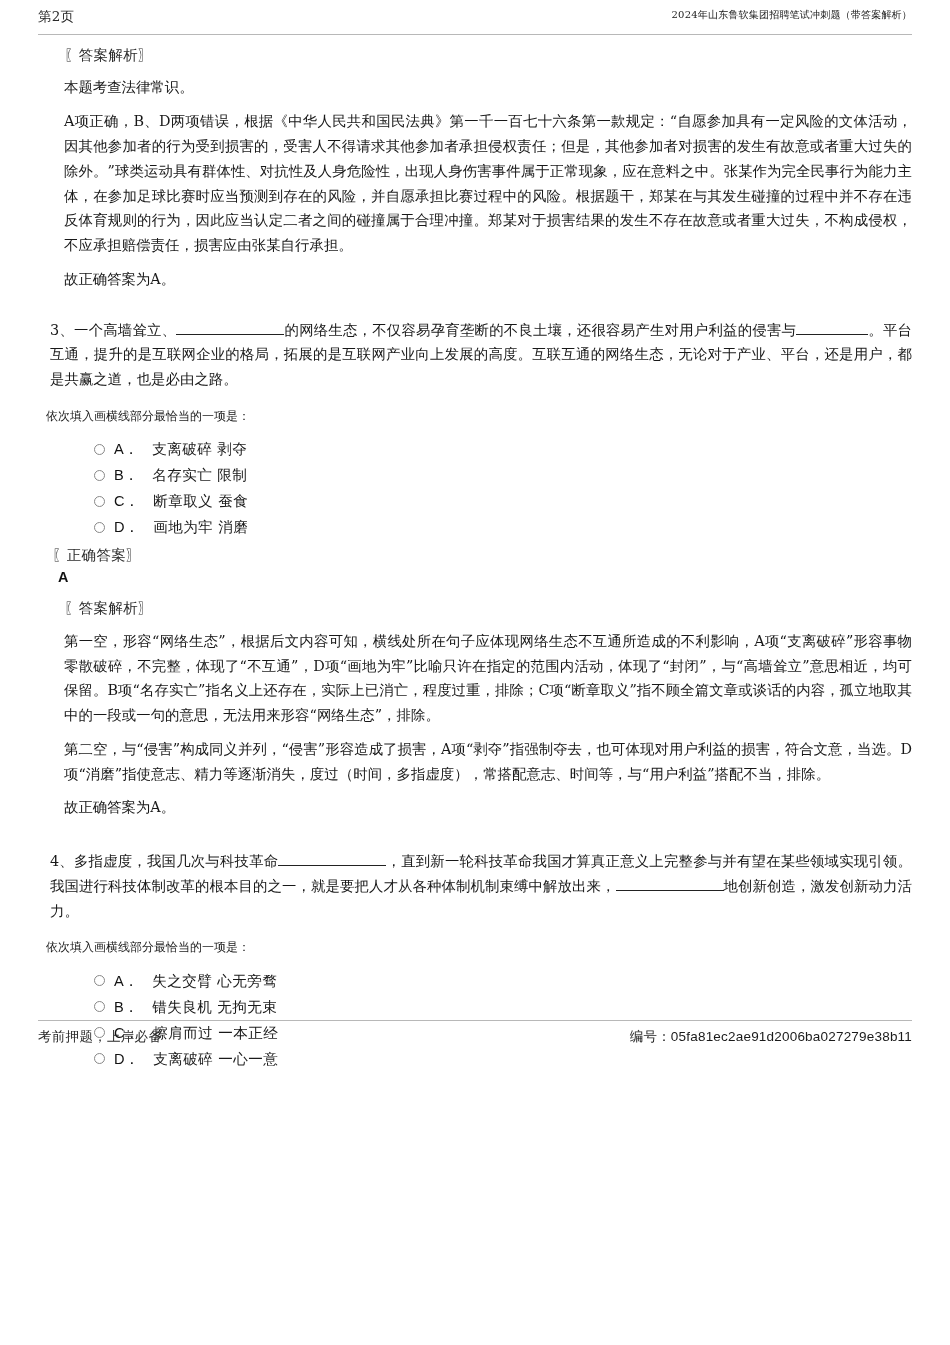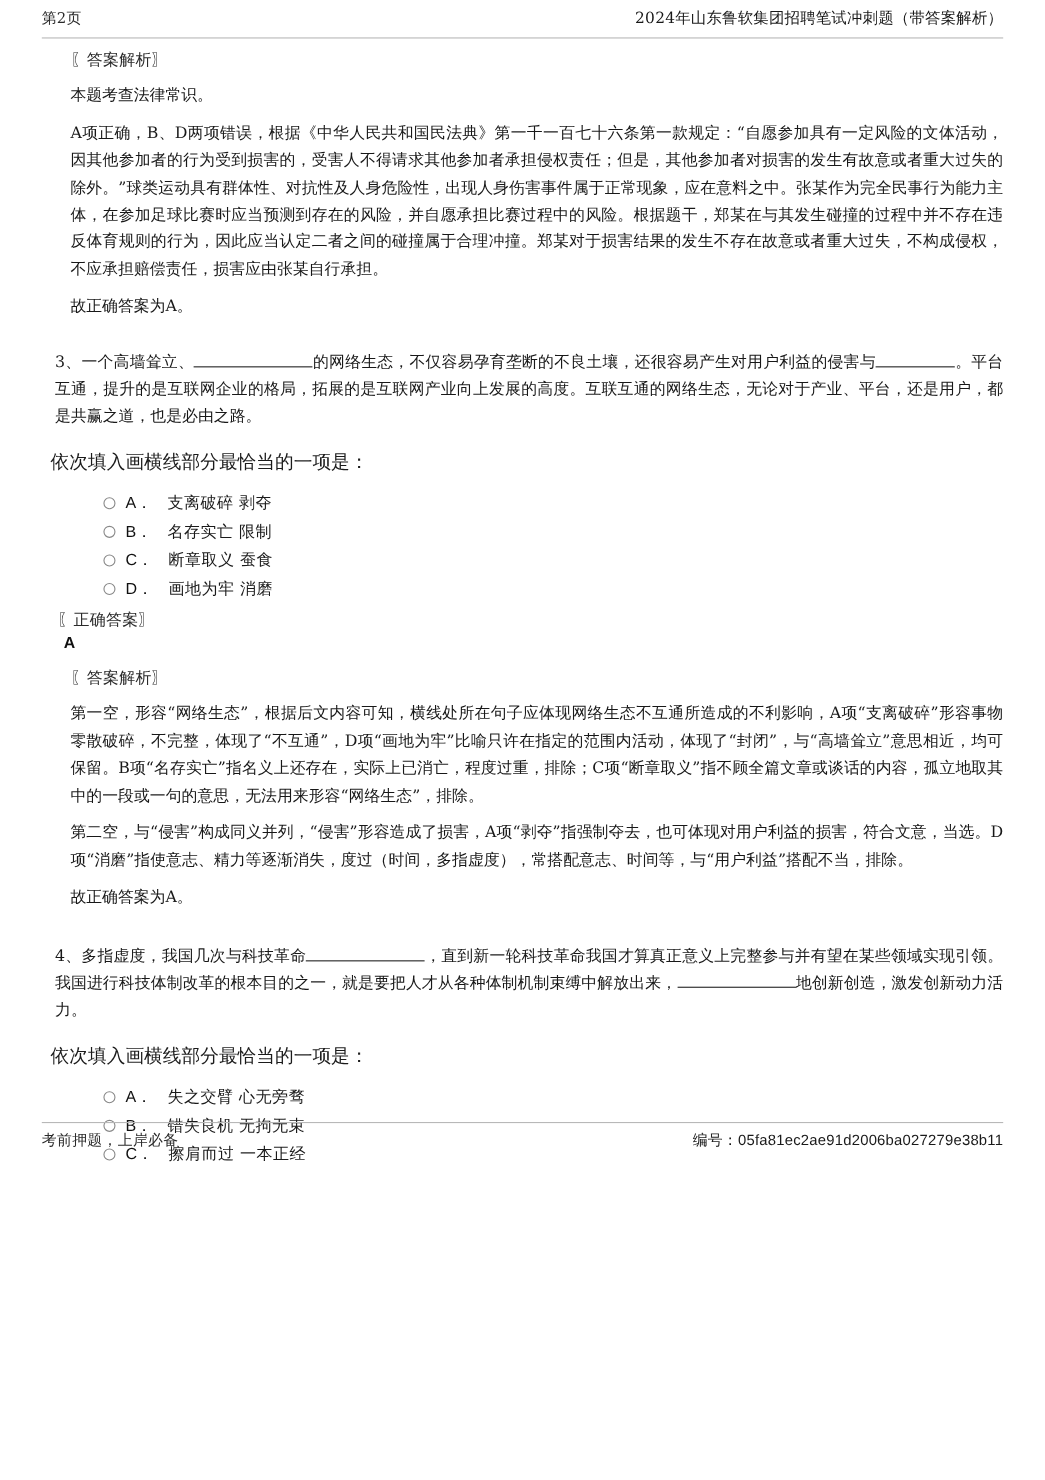--- a/index.html
+++ b/index.html
@@ -33,21 +33,21 @@
     align-items: flex-start;
     justify-content: space-between;
   }
   .header-left {
     font-size: 13.5px;
     color: #2a2a2a;
     letter-spacing: 0.2px;
     white-space: nowrap;
   }
   .header-right {
-    font-size: 14px;
+    font-size: 10px;
     color: #181818;
     letter-spacing: 0.2px;
     white-space: nowrap;
   }
 
   
   .content {
     position: absolute;
     left: 38px;
     top: 44px;
@@ -96,21 +96,21 @@
   }
   .blank {
     display: inline-block;
     border-bottom: 1px solid #222;
     vertical-align: baseline;
     height: 1em;
   }
   .blank-lg { width: 108px; }
   .blank-md { width: 72px; }
   .prompt {
-    font-size: 17px;
+    font-size: 12px;
     color: #1b1b1b;
     padding-left: 8px;
     line-height: 1.7;
     margin: 14px 0 10px 0;
   }
   .options {
     margin: 0 0 4px 0;
     padding: 0 0 0 56px;
   }
   .opt {

